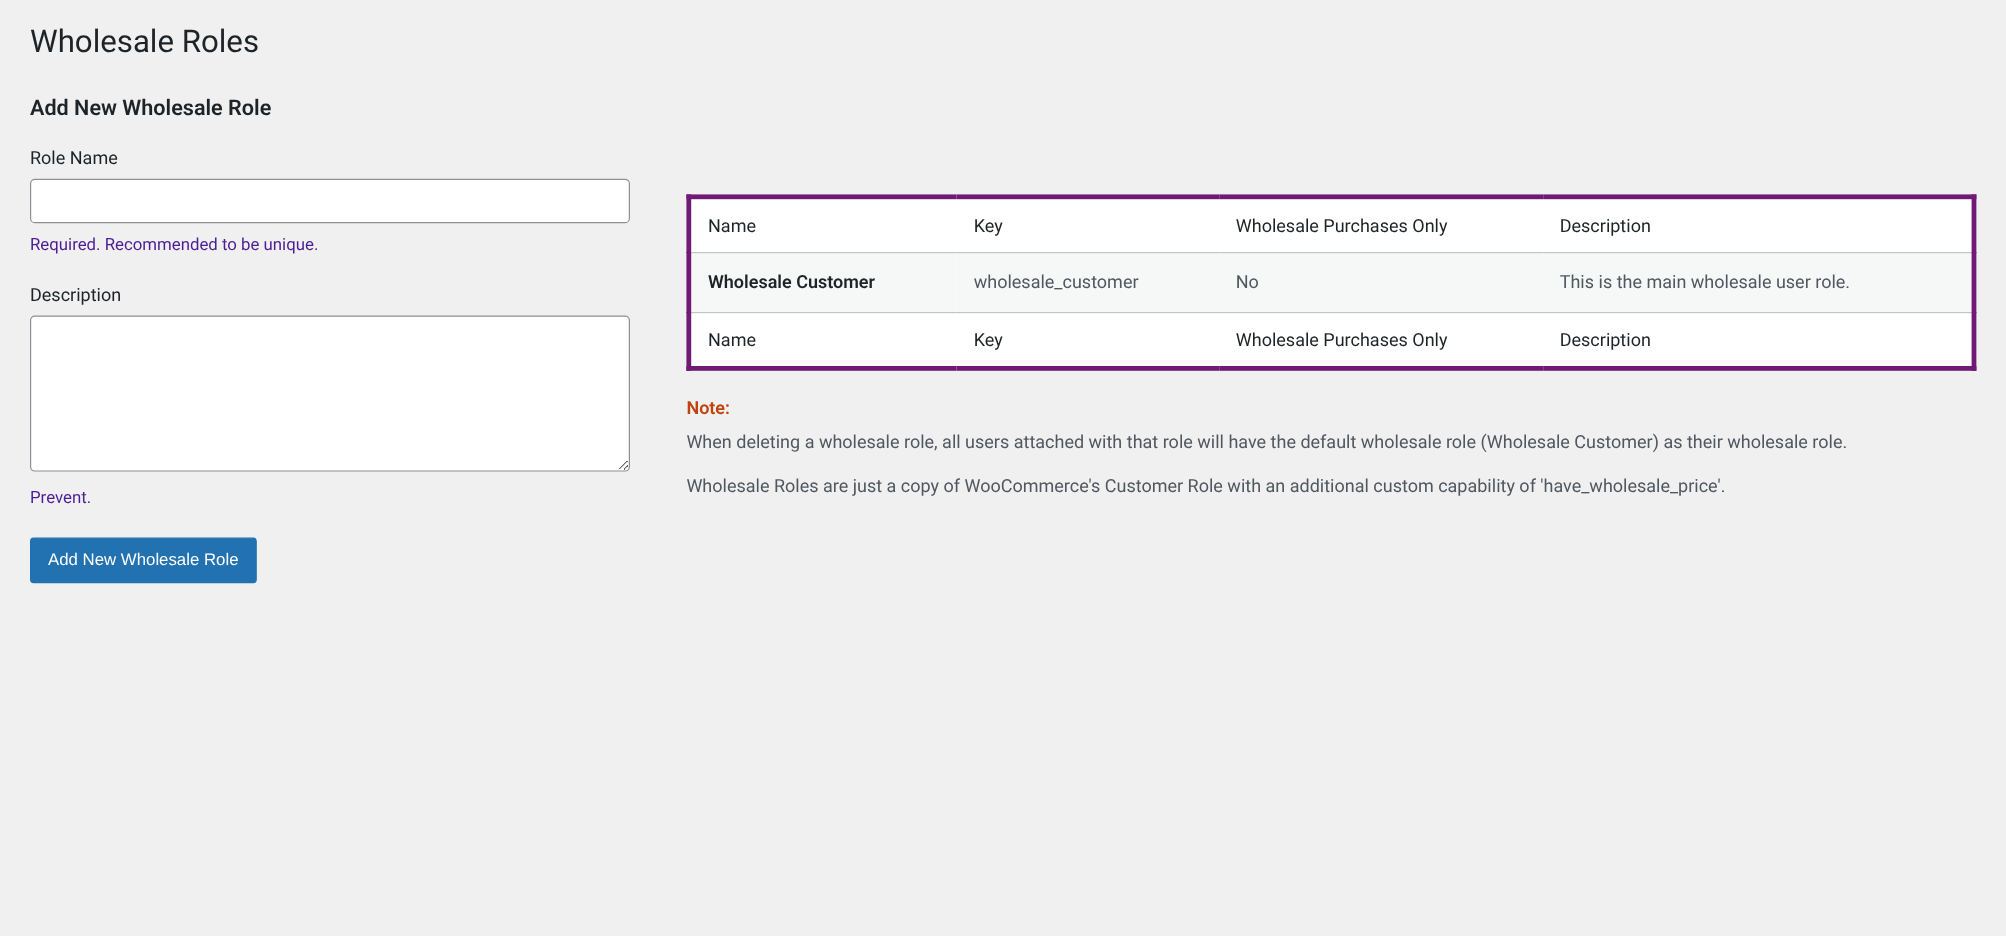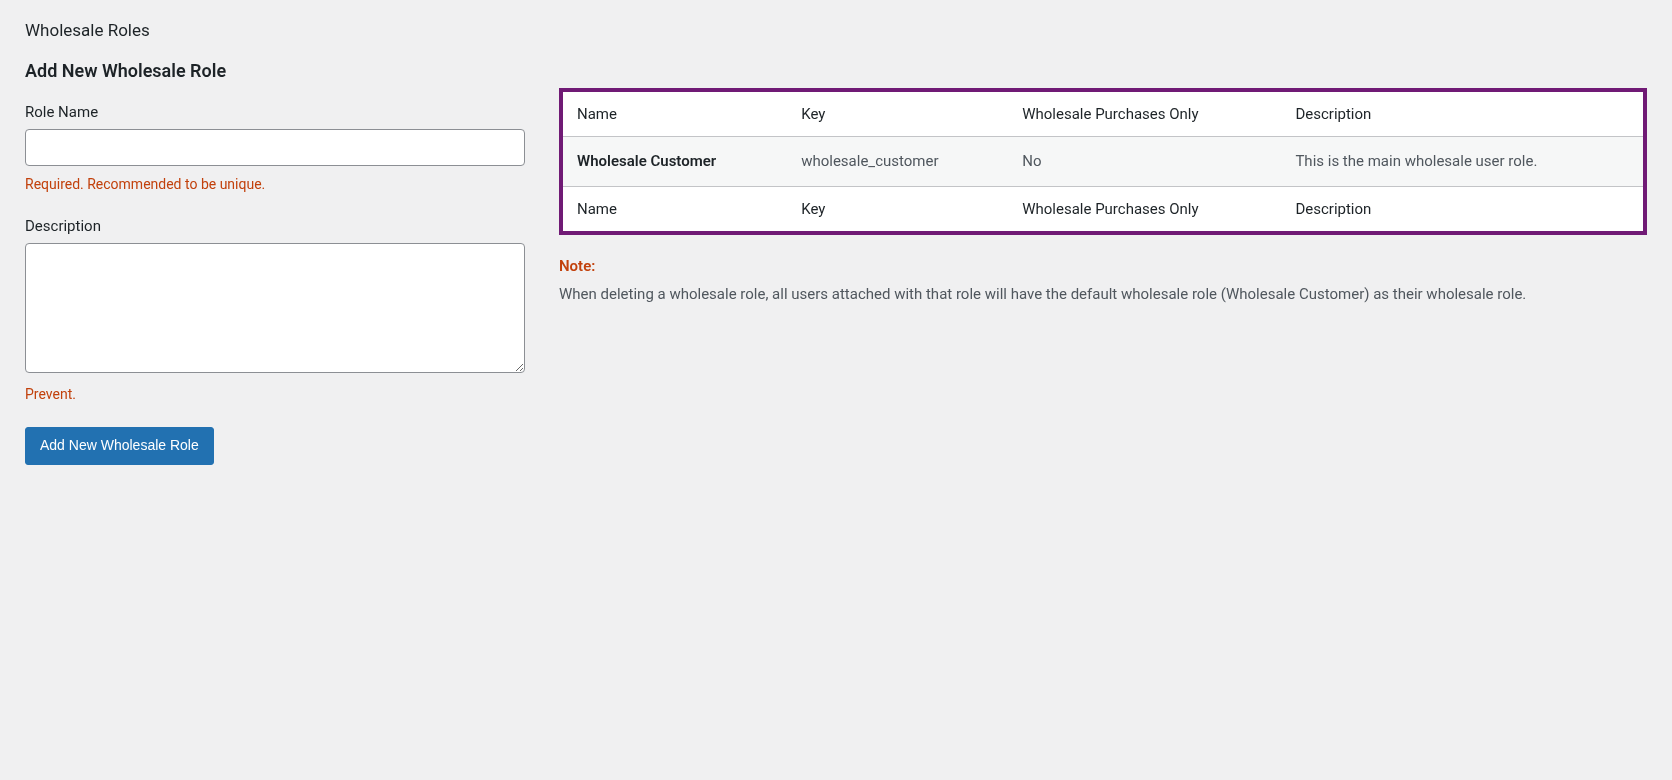--- a/index.html
+++ b/index.html
@@ -8,29 +8,29 @@
     padding: 0;
   }
   body {
     font-family: -apple-system, BlinkMacSystemFont, "Segoe UI", Roboto, "Helvetica Neue", Arial, sans-serif;
     background: #f0f0f1;
     color: #1d2327;
     padding: 20px 25px;
     font-size: 14px;
   }
   .page-title {
-    font-size: 17px;
+    font-size: 26px;
     font-weight: 400;
     color: #1d2327;
-    margin-bottom: 20px;
+    margin-bottom: 30px;
   }
   .columns {
     display: flex;
-    gap: 34px;
-    align-items: flex-start;
+    gap: 47px;
+    align-items: center;
   }
   .left-col {
     width: 500px;
     flex-shrink: 0;
   }
   .right-col {
     flex: 1;
   }
   .section-heading {
     font-size: 18px;
@@ -64,21 +64,21 @@
     font-size: 14px;
     border: 1px solid #8c8f94;
     border-radius: 4px;
     background: #fff;
     color: #2c3338;
     resize: both;
     font-family: inherit;
   }
   .helper-text {
     font-size: 14px;
-    color: #c2410c;
+    color: #4c1d95;
     margin-top: 8px;
     line-height: 1.5;
   }
   .subsection-heading {
     font-size: 15px;
     font-weight: 600;
     color: #1d2327;
     margin-top: 28px;
     margin-bottom: 20px;
   }
@@ -229,16 +229,17 @@
           <th>Key</th>
           <th>Wholesale Purchases Only</th>
           <th>Description</th>
         </tr>
       </tfoot>
     </table>
 
     <div class="note-block">
       <p class="note-heading">Note:</p>
       <p class="note-para">When deleting a wholesale role, all users attached with that role will have the default wholesale role (Wholesale Customer) as their wholesale role.</p>
+      <p class="note-para">Wholesale Roles are just a copy of WooCommerce's Customer Role with an additional custom capability of 'have_wholesale_price'.</p>
     </div>
   </div>
 
 </div>
 
 </body></html>

